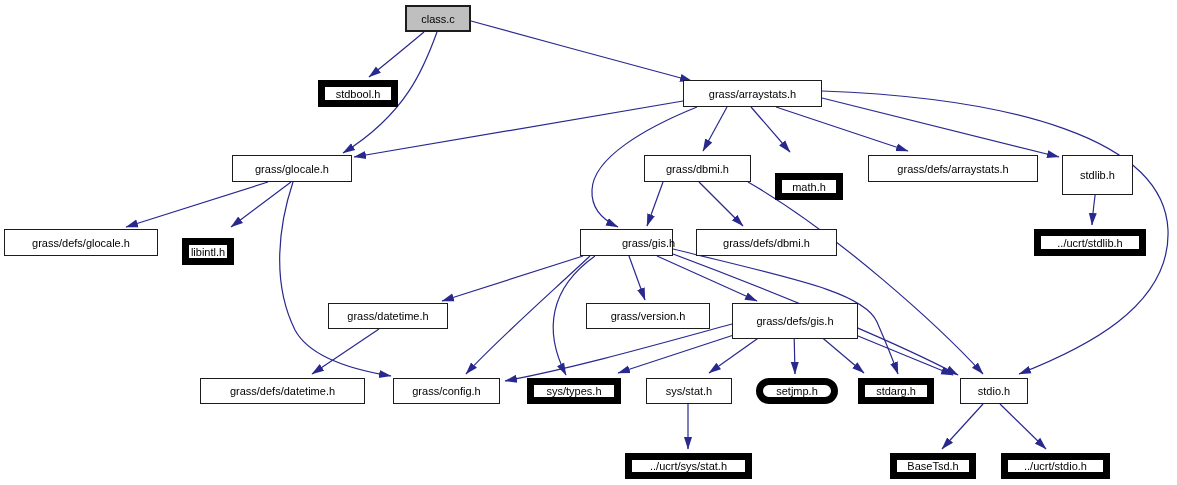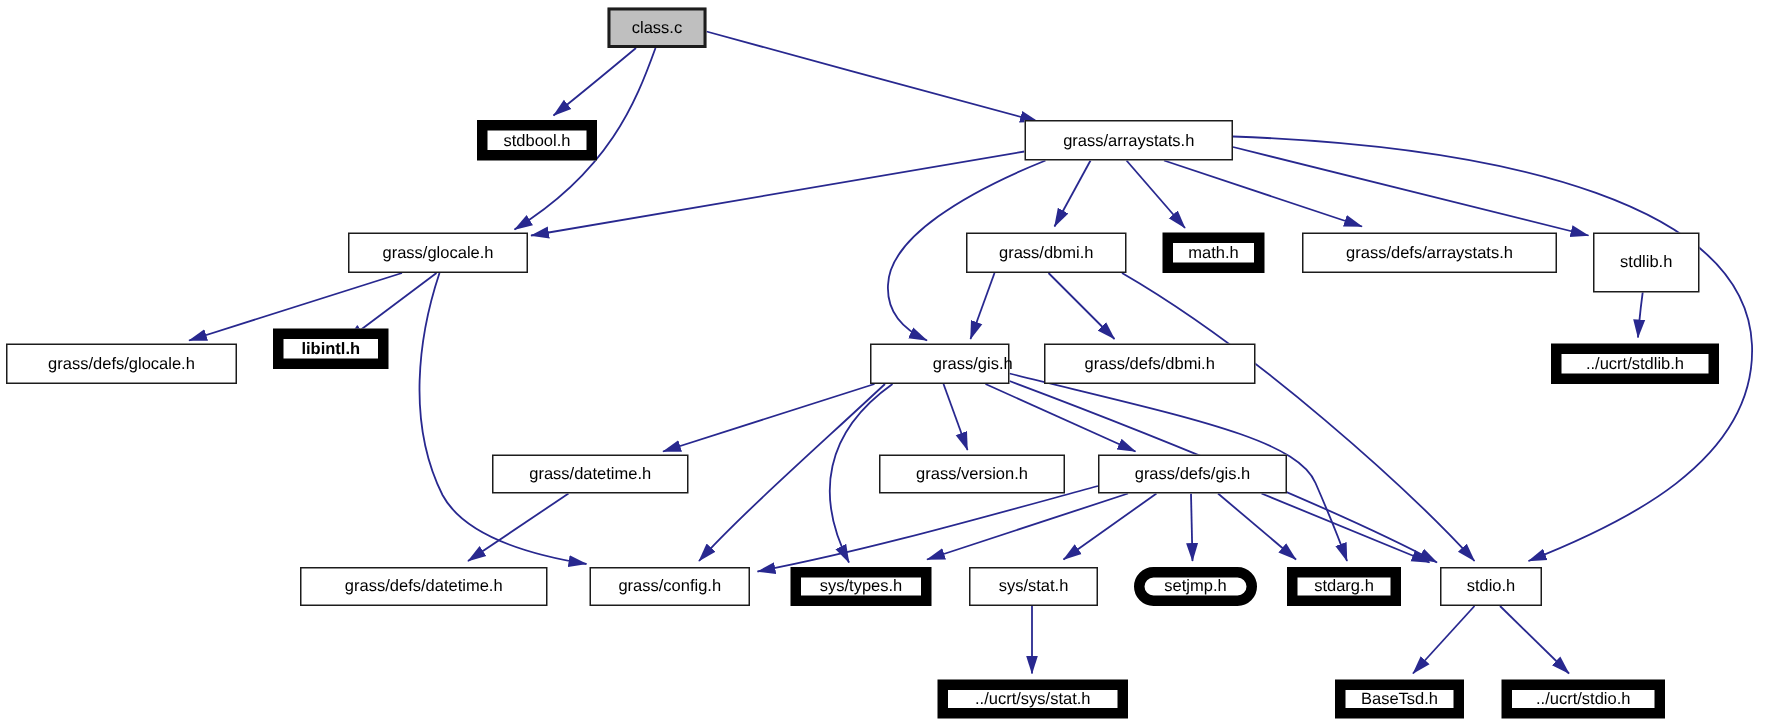--- a/index.html
+++ b/index.html
@@ -79,51 +79,51 @@
     </div>
     <div class="gnode internal" style="left: 683px; top: 80px; width: 139px; height: 27px;">
       <span>grass/arraystats.h</span>
     </div>
     <div class="gnode internal" style="left: 232px; top: 155px; width: 120px; height: 27px;">
       <span>grass/glocale.h</span>
     </div>
     <div class="gnode internal" style="left: 644px; top: 155px; width: 107px; height: 27px;">
       <span>grass/dbmi.h</span>
     </div>
-    <div class="gnode external" style="left: 775px; top: 155px; width: 68px; height: 27px;">
+    <div class="gnode external" style="left: 775px; top: 173px; width: 68px; height: 27px;">
       <span>math.h</span>
     </div>
     <div class="gnode internal" style="left: 868px; top: 155px; width: 170px; height: 27px;">
       <span>grass/defs/arraystats.h</span>
     </div>
     <div class="gnode internal" style="left: 1062px; top: 155px; width: 71px; height: 40px;">
       <span>stdlib.h</span>
     </div>
     <div class="gnode internal" style="left: 4px; top: 229px; width: 154px; height: 27px;">
       <span>grass/defs/glocale.h</span>
     </div>
-    <div class="gnode external" style="left: 182px; top: 219px; width: 77px; height: 27px; font-weight: bold;">
+    <div class="gnode external" style="left: 182px; top: 238px; width: 52px; height: 27px;">
       <span>libintl.h</span>
     </div>
     <div class="gnode internal" style="left: 580px; top: 229px; width: 93px; height: 27px; padding-left: 44px;">
       <span>grass/gis.h</span>
     </div>
     <div class="gnode internal" style="left: 696px; top: 229px; width: 141px; height: 27px;">
       <span>grass/defs/dbmi.h</span>
     </div>
     <div class="gnode external" style="left: 1034px; top: 229px; width: 112px; height: 27px;">
       <span>../ucrt/stdlib.h</span>
     </div>
-    <div class="gnode internal" style="left: 328px; top: 303px; width: 131px; height: 26px;">
+    <div class="gnode internal" style="left: 328px; top: 303px; width: 120px; height: 26px;">
       <span>grass/datetime.h</span>
     </div>
     <div class="gnode internal" style="left: 586px; top: 303px; width: 124px; height: 26px;">
       <span>grass/version.h</span>
     </div>
-    <div class="gnode internal" style="left: 732px; top: 303px; width: 126px; height: 26px;">
+    <div class="gnode internal" style="left: 732px; top: 303px; width: 126px; height: 36px;">
       <span>grass/defs/gis.h</span>
     </div>
     <div class="gnode internal" style="left: 200px; top: 378px; width: 165px; height: 26px;">
       <span>grass/defs/datetime.h</span>
     </div>
     <div class="gnode internal" style="left: 393px; top: 378px; width: 107px; height: 26px;">
       <span>grass/config.h</span>
     </div>
     <div class="gnode external" style="left: 527px; top: 378px; width: 94px; height: 26px;">
       <span>sys/types.h</span>

